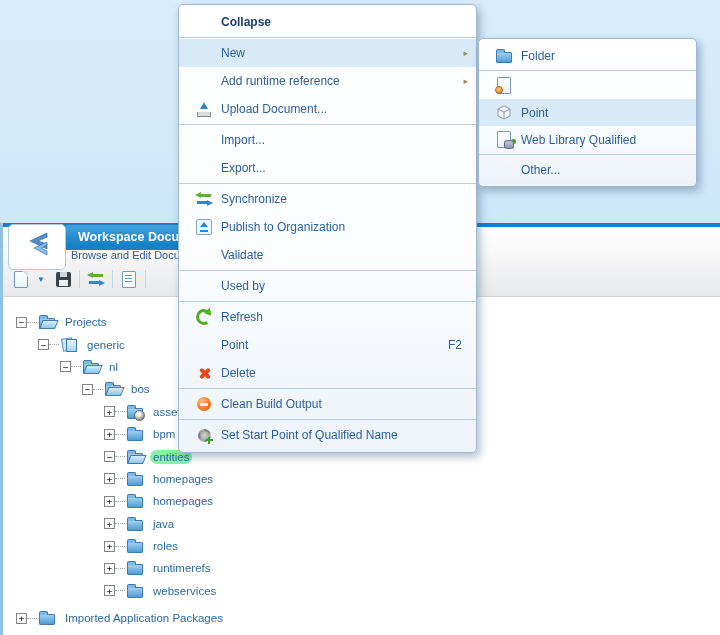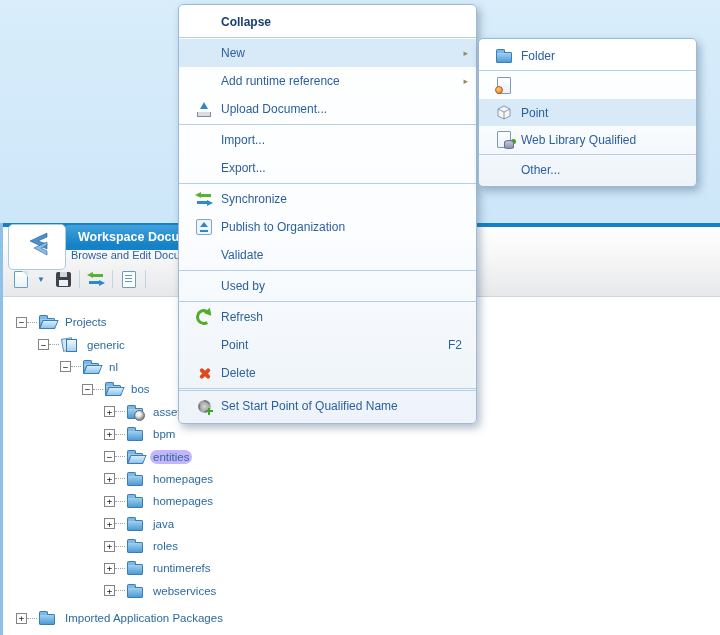--- a/index.html
+++ b/index.html
@@ -54,21 +54,21 @@
   .trow{display:flex;align-items:center;height:22.4px;white-space:nowrap;}
   .trow .pad{display:inline-block;height:1px;}
   .lvl0 .pad{width:2px;} .lvl1 .pad{width:24px;} .lvl2 .pad{width:46px;}
   .lvl3 .pad{width:68px;} .lvl4 .pad{width:90px;}
   .expander{width:11px;height:11px;box-sizing:border-box;background:#fff;border:1px solid #848484;
             display:inline-flex;align-items:center;justify-content:center;
             font:9px "DejaVu Sans Mono",monospace;color:#222;flex:none;}
   .conn{width:10px;border-top:1px dotted #9aa4ac;flex:none;}
   .ticon{width:20px;display:flex;align-items:center;justify-content:center;flex:none;margin-right:5px;}
   .tlabel{padding:1px 3px;}
-  .selected .tlabel{background:#c4b5fd;border-radius:7px;}
+  .selected .tlabel{background:#86efac;border-radius:7px;}
   .gap-top{margin-top:5px;}
 
   
   .icn-folder{position:relative;width:16px;height:11px;margin-top:3px;border-radius:1px;
               background:linear-gradient(180deg,#9fd0f0,#4f9bd6);border:1px solid #3c7cb4;box-sizing:border-box;}
   .icn-folder::before{content:"";position:absolute;top:-4px;left:-1px;width:7px;height:3px;
               background:#7db9e6;border:1px solid #3c7cb4;border-bottom:none;border-radius:2px 2px 0 0;}
   .icn-folder.open::after{content:"";position:absolute;left:-1px;bottom:-1px;width:14px;height:7px;
               background:linear-gradient(180deg,#d8edfb,#8fc4ec);border:1px solid #3c7cb4;
               transform:skewX(-22deg);transform-origin:bottom left;}
@@ -400,20 +400,26 @@
     </div>
 
     <div class="mitem">
       <span class="micon">
           <span class="icn-x"></span>
         </span>
       <span class="mlabel">Delete</span>
     </div>
     <div class="msep"></div>
 
+    <div class="mitem">
+      <span class="micon">
+          <span class="icn-clean"></span>
+        </span>
+      <span class="mlabel">Clean Build Output</span>
+    </div>
     <div class="msep"></div>
 
     <div class="mitem">
       <span class="micon">
           <span class="icn-gearplus"></span>
         </span>
       <span class="mlabel">Set Start Point of Qualified Name</span>
     </div>
 
   </div>

